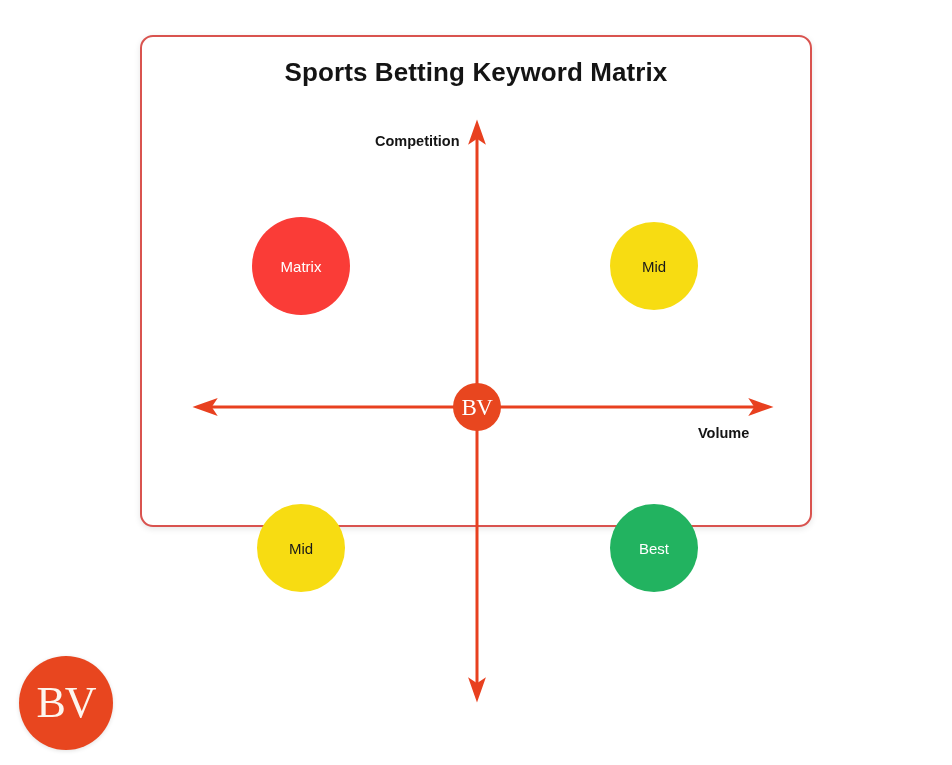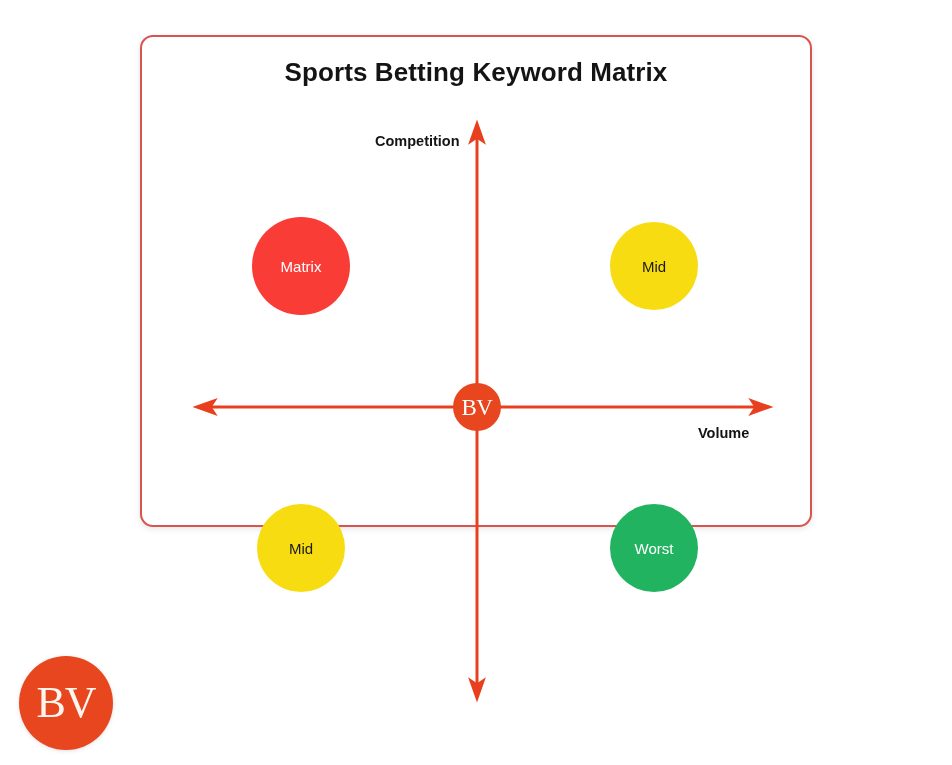--- a/index.html
+++ b/index.html
@@ -189,21 +189,21 @@
 
     <div class="bubble bubble-mid-tr">
       <span>Mid</span>
     </div>
 
     <div class="bubble bubble-mid-bl">
       <span>Mid</span>
     </div>
 
     <div class="bubble bubble-best">
-      <span>Worst</span>
+      <span>Best</span>
     </div>
 
     <div class="center-badge">
       <span class="mark">BV</span>
     </div>
 
   </div>
 </div>
 
 <div class="brand-logo">

